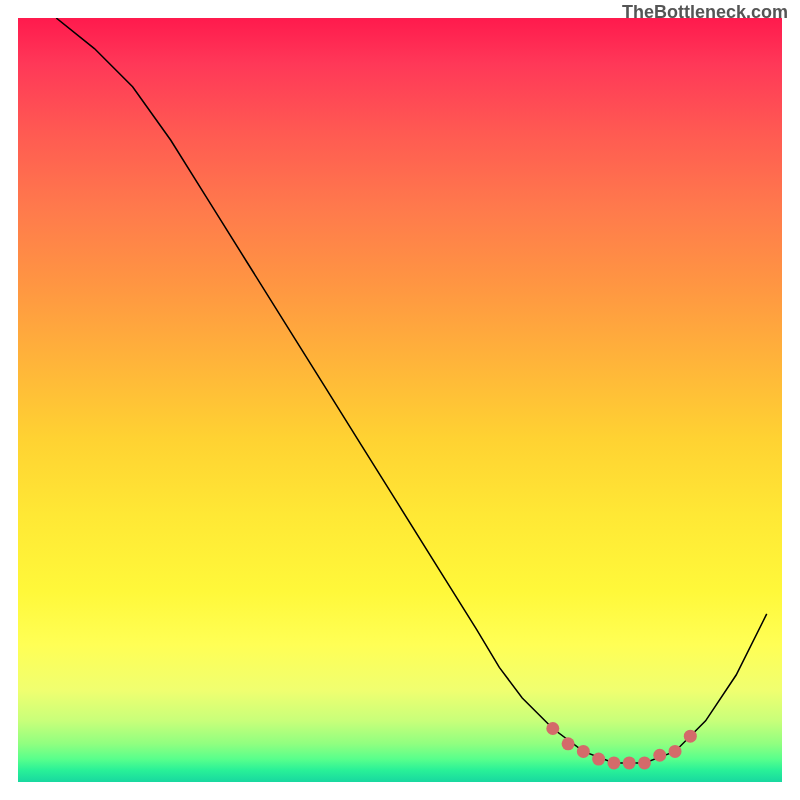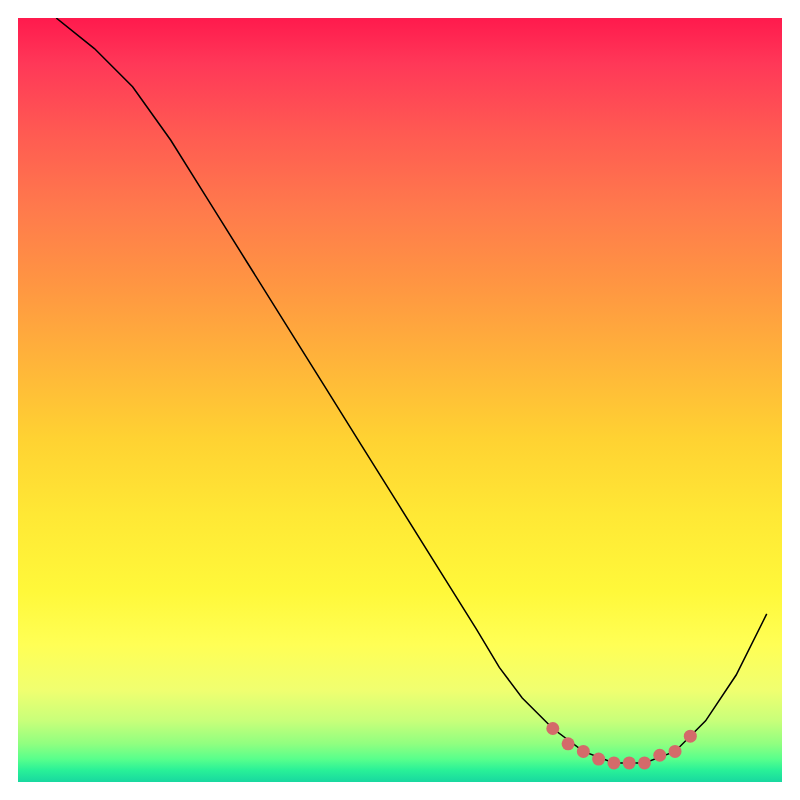--- a/index.html
+++ b/index.html
@@ -63,20 +63,21 @@
       top: 18px;
       width: 764px;
       height: 764px;
       z-index: 4;
     }
   </style>
 </head>
 <body>
 
 <div class="chart-container">
+  <div class="watermark">TheBottleneck.com</div>
   <div class="plot-area"></div>
   <svg class="curve" viewBox="0 0 100 100" preserveAspectRatio="none">
     <path id="mainCurve" fill="none" stroke="#000" stroke-width="0.2" d="M5,0 L10,4 L15,9 L20,16 L25,24 L30,32 L35,40 L40,48 L45,56 L50,64 L55,72 L60,80 L63,85 L66,89 L70,93 L74,96 L78,97.5 L82,97.5 L86,96 L90,92 L94,86 L98,78"></path>
   </svg>
   <svg class="dots" viewBox="0 0 100 100" preserveAspectRatio="none">
     <g id="dotsGroup">
         <ellipse cx="70" cy="93" rx="0.85" ry="0.85" fill="#d46a6a"></ellipse>
         <ellipse cx="72" cy="95" rx="0.85" ry="0.85" fill="#d46a6a"></ellipse>
         <ellipse cx="74" cy="96" rx="0.85" ry="0.85" fill="#d46a6a"></ellipse>
         <ellipse cx="76" cy="97" rx="0.85" ry="0.85" fill="#d46a6a"></ellipse>

